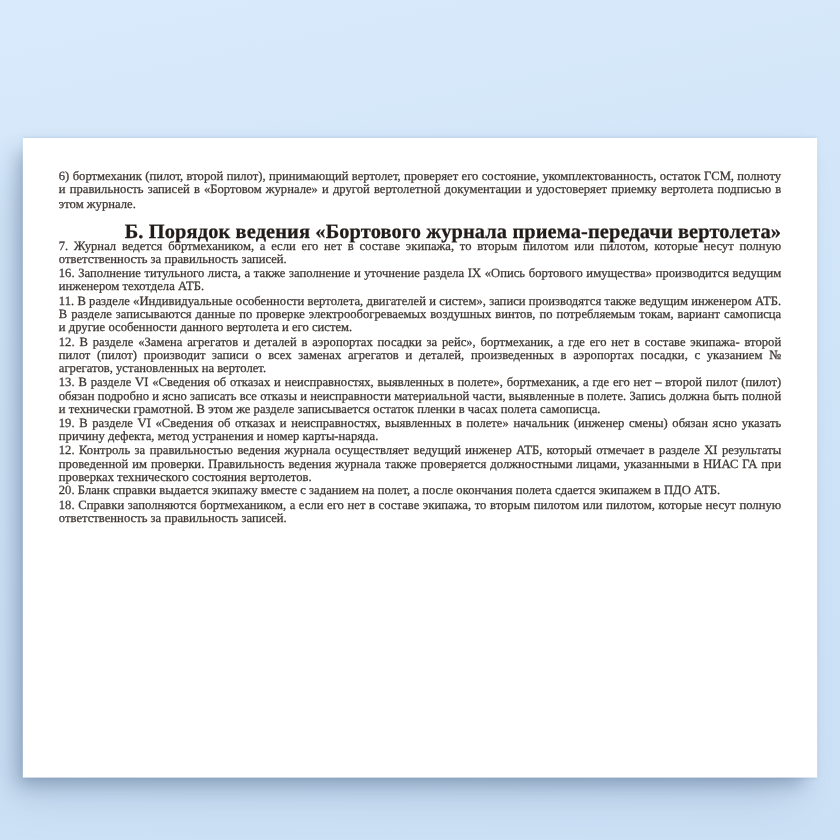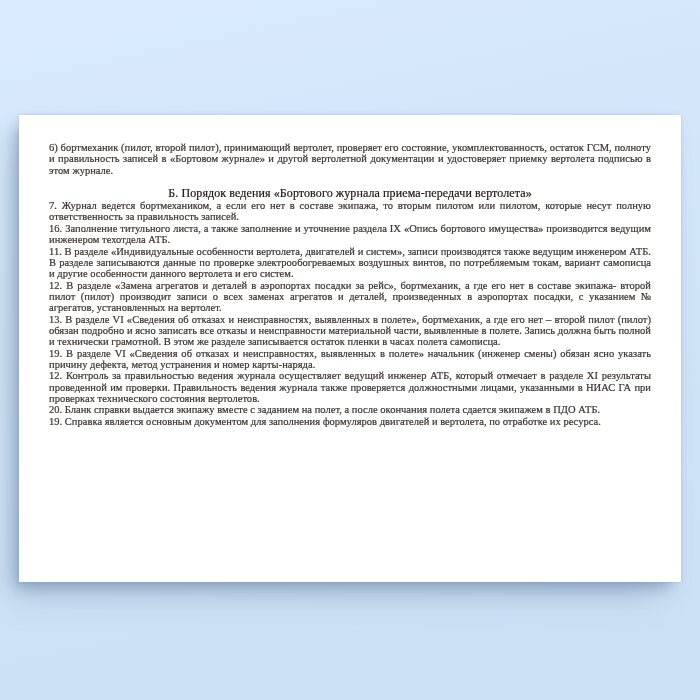--- a/index.html
+++ b/index.html
@@ -15,21 +15,21 @@
       var(--background-top, #d8eafb) 0%,
       var(--background-mid, #d0e4f8) 55%,
       var(--background-bottom, #cbdff5) 100%);
     font-family: "Liberation Serif", serif;
   }
   .page {
     position: absolute;
     left: 19px;
     top: 115px;
     width: 662px;
-    height: 467px;
+    height: 533px;
     box-sizing: border-box;
     padding: 27px 30px 20px 30px;
     background: var(--page-background, #ffffff);
     box-shadow:
       -7px 9px 14px -3px rgba(98, 122, 153, 0.50),
       -16px 22px 32px -8px rgba(112, 138, 170, 0.30),
       0 0 3px rgba(130, 152, 182, 0.38);
     overflow: hidden;
   }
   .doc {
@@ -41,38 +41,38 @@
     -webkit-text-stroke: 0.22px;
     letter-spacing: 0.02px;
   }
   .doc p.body {
     margin: 0;
     padding: 0;
   }
   .doc h2.section {
     margin: 11px 0 0.5px 0;
     padding: 0;
-    font-size: 12px;
+    font-size: 17px;
     line-height: 12.6px;
-    font-weight: normal;
+    font-weight: bold;
     color: var(--heading-text, #211b19);
-    text-align: center;
+    text-align: right;
     letter-spacing: 0.1px;
   }
 </style>
 </head>
 <body>
 
 <div class="page">
   <div class="doc">
     <p class="body">6) бортмеханик (пилот, второй пилот), принимающий вертолет, проверяет его состояние, укомплектованность, остаток ГСМ, полноту и правильность записей в «Бортовом журнале» и другой вертолетной документации и удостоверяет приемку вертолета подписью в этом журнале.</p>
     <h2 class="section">Б. Порядок ведения «Бортового журнала приема-передачи вертолета»</h2>
     <p class="body">7. Журнал ведется бортмехаником, а если его нет в составе экипажа, то вторым пилотом или пилотом, которые несут полную ответственность за правильность записей.</p>
     <p class="body">16. Заполнение титульного листа, а также заполнение и уточнение раздела IX «Опись бортового имущества» производится ведущим инженером техотдела АТБ.</p>
     <p class="body">11. В разделе «Индивидуальные особенности вертолета, двигателей и систем», записи производятся также ведущим инженером АТБ. В разделе записываются данные по проверке электрообогреваемых воздушных винтов, по потребляемым токам, вариант самописца и другие особенности данного вертолета и его систем.</p>
     <p class="body">12. В разделе «Замена агрегатов и деталей в аэропортах посадки за рейс», бортмеханик, а где его нет в составе экипажа- второй пилот (пилот) производит записи о всех заменах агрегатов и деталей, произведенных в аэропортах посадки, с указанием № агрегатов, установленных на вертолет.</p>
     <p class="body">13. В разделе VI «Сведения об отказах и неисправностях, выявленных в полете», бортмеханик, а где его нет – второй пилот (пилот) обязан подробно и ясно записать все отказы и неисправности материальной части, выявленные в полете. Запись должна быть полной и технически грамотной. В этом же разделе записывается остаток пленки в часах полета самописца.</p>
     <p class="body">19. В разделе VI «Сведения об отказах и неисправностях, выявленных в полете» начальник (инженер смены) обязан ясно указать причину дефекта, метод устранения и номер карты-наряда.</p>
     <p class="body">12. Контроль за правильностью ведения журнала осуществляет ведущий инженер АТБ, который отмечает в разделе XI результаты проведенной им проверки. Правильность ведения журнала также проверяется должностными лицами, указанными в НИАС ГА при проверках технического состояния вертолетов.</p>
     <p class="body">20. Бланк справки выдается экипажу вместе с заданием на полет, а после окончания полета сдается экипажем в ПДО АТБ.</p>
-    <p class="body">19. Справка является основным документом для заполнения формуляров двигателей и вертолета, по отработке их ресурса.</p>
+    <p class="body">18. Справки заполняются бортмехаником, а если его нет в составе экипажа, то вторым пилотом или пилотом, которые несут полную ответственность за правильность записей.</p>
   </div>
 </div>
 
 </body></html>

